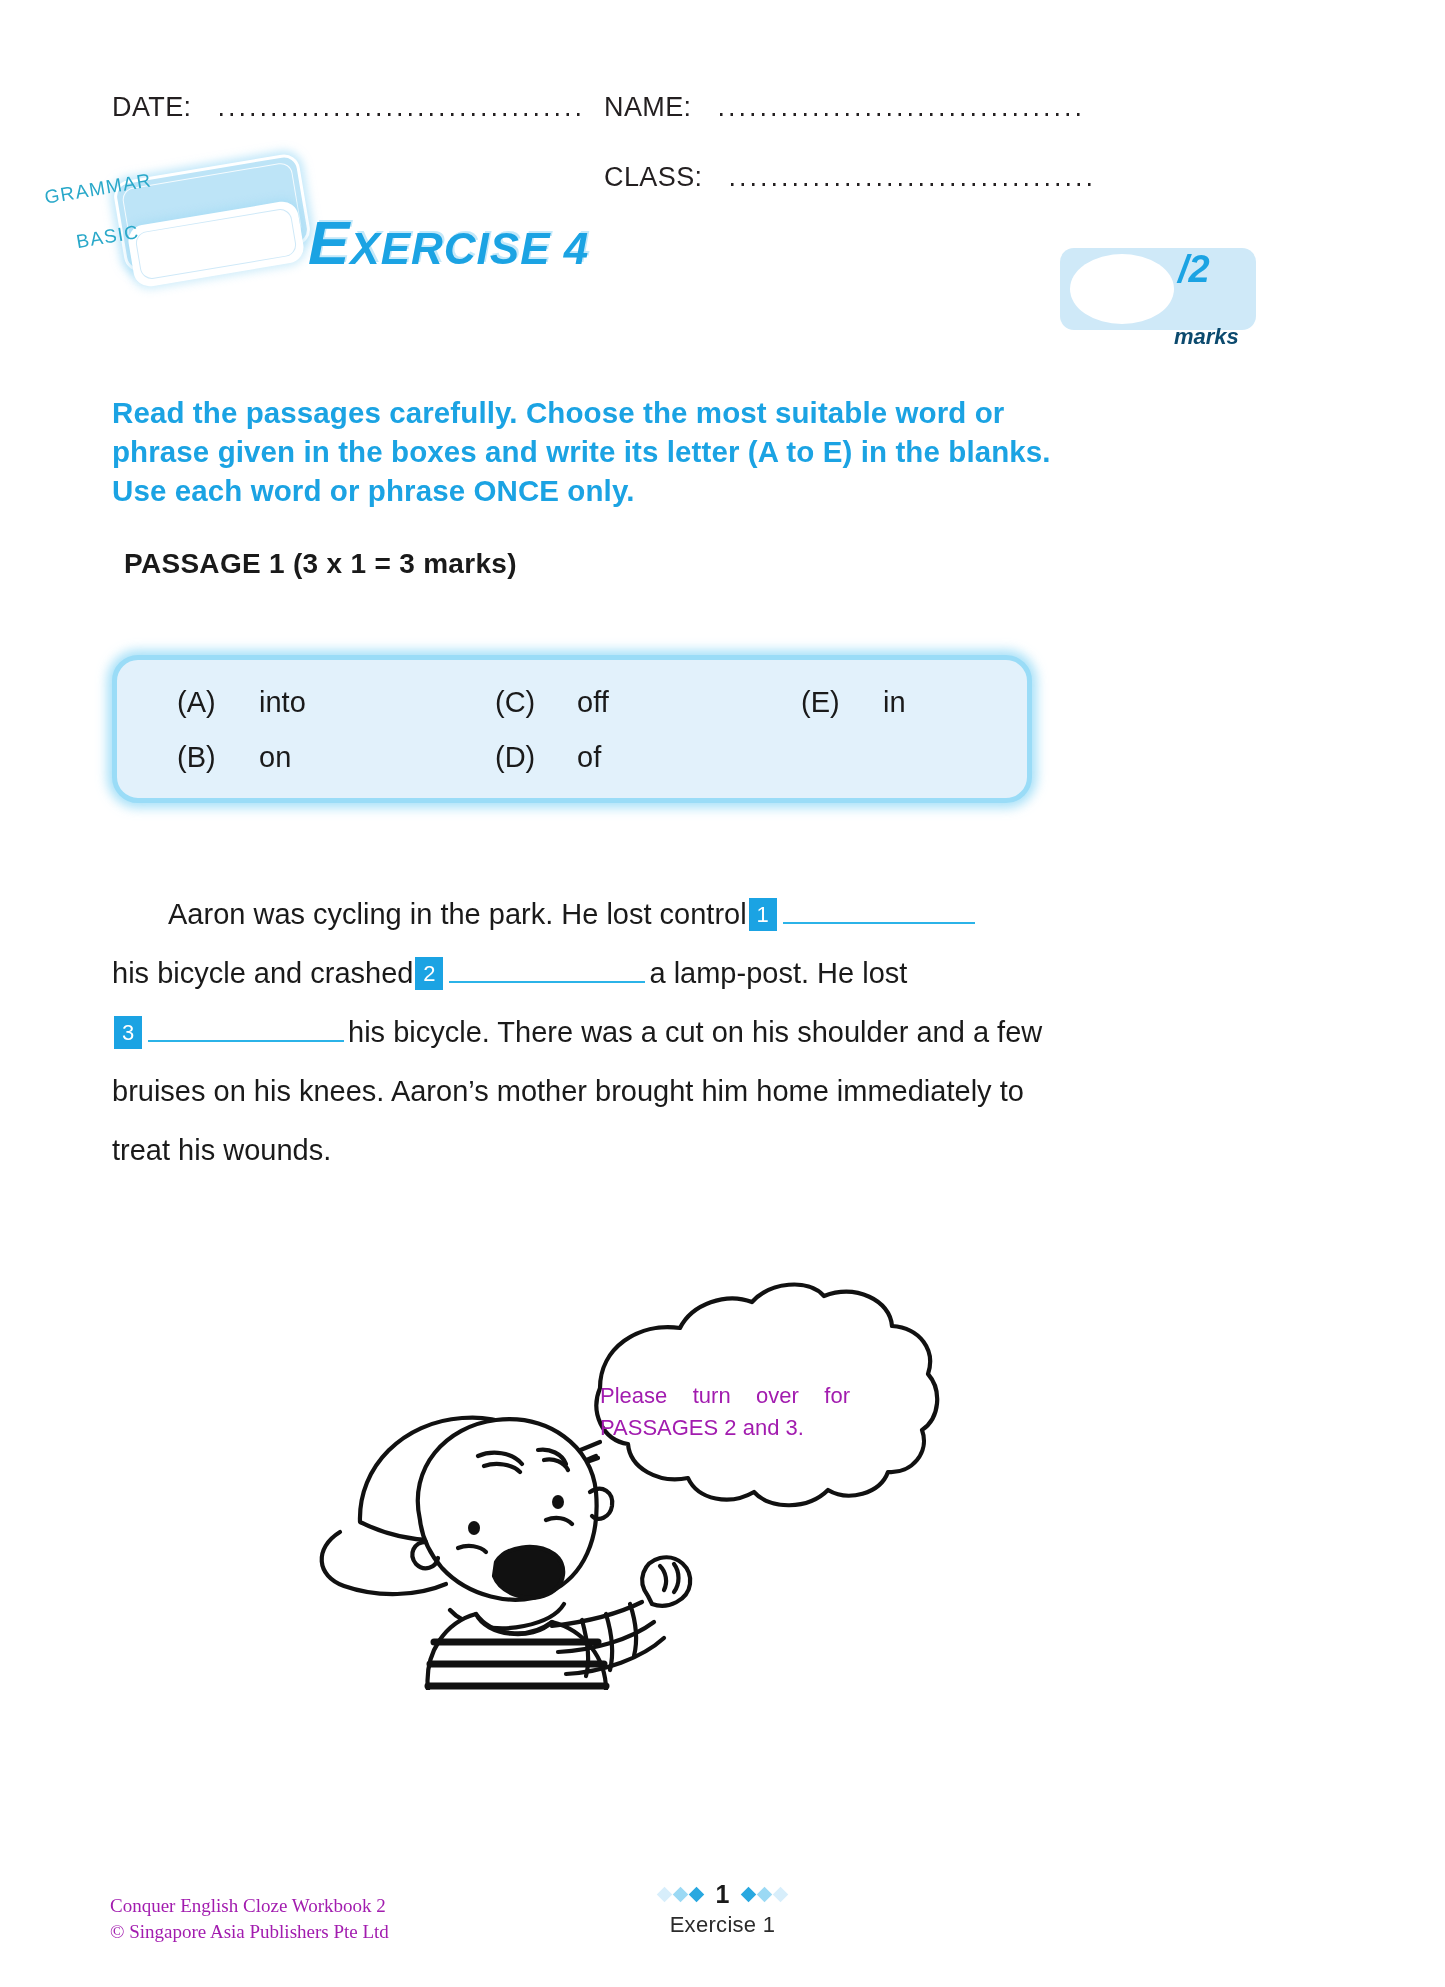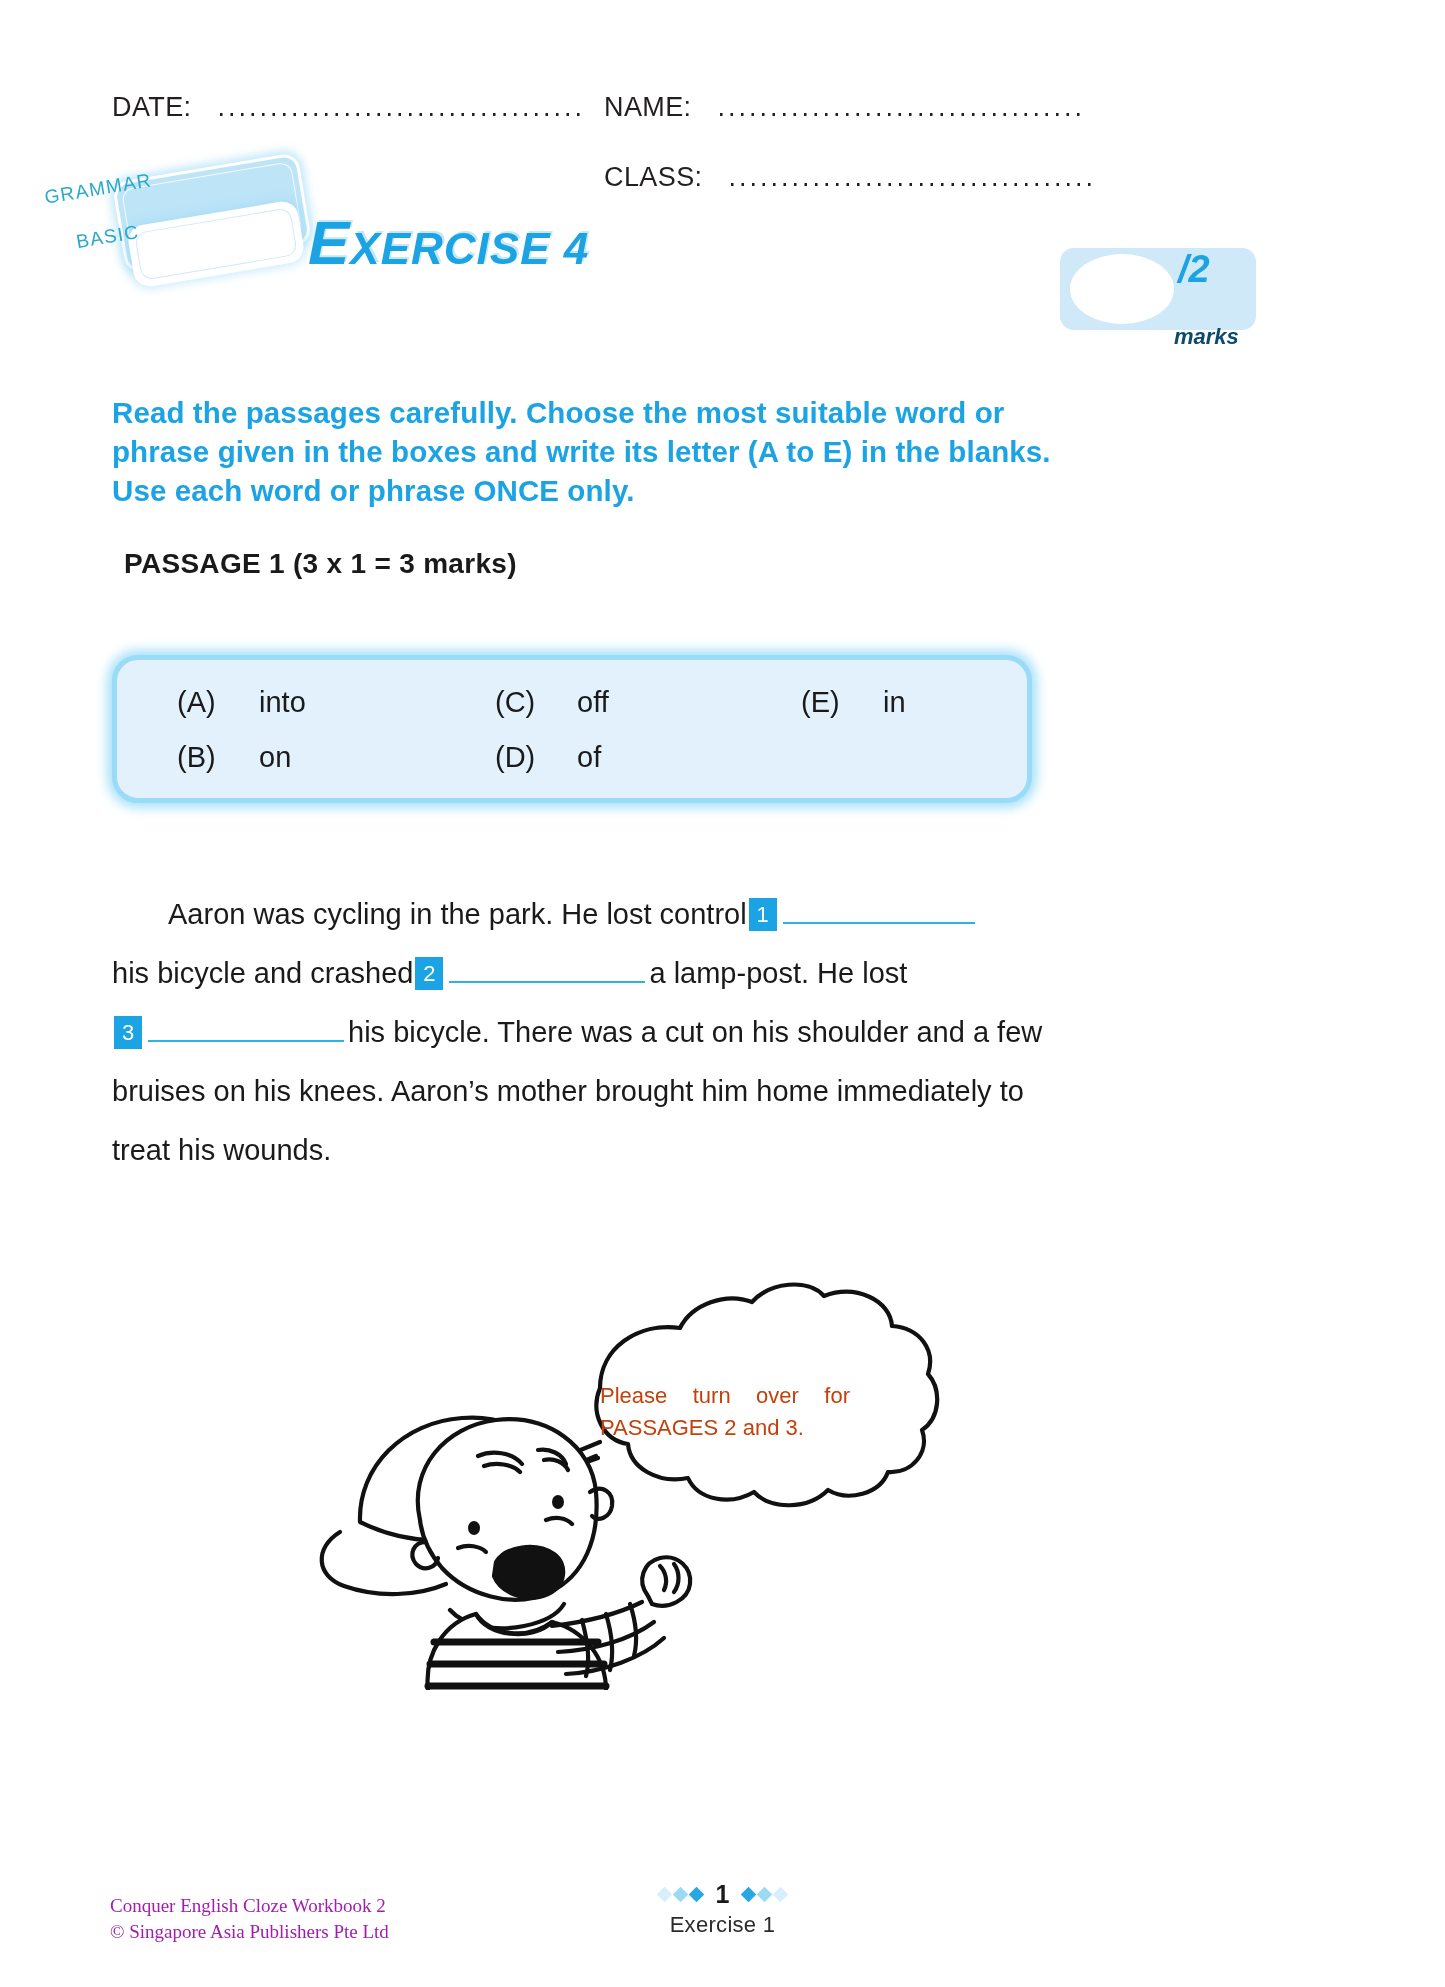--- a/index.html
+++ b/index.html
@@ -270,21 +270,21 @@
     top: 1270px;
     width: 640px;
     height: 420px;
   }
   .bubble-text {
     position: absolute;
     left: 600px;
     top: 1380px;
     width: 250px;
     font-size: 22px;
-    color: #c2410c;
+    color: #a21caf;
     line-height: 1.45;
   }
   .bubble-line1 {
     display: block;
     text-align: justify;
     text-align-last: justify;
   }
 
   
   .footer-left {

